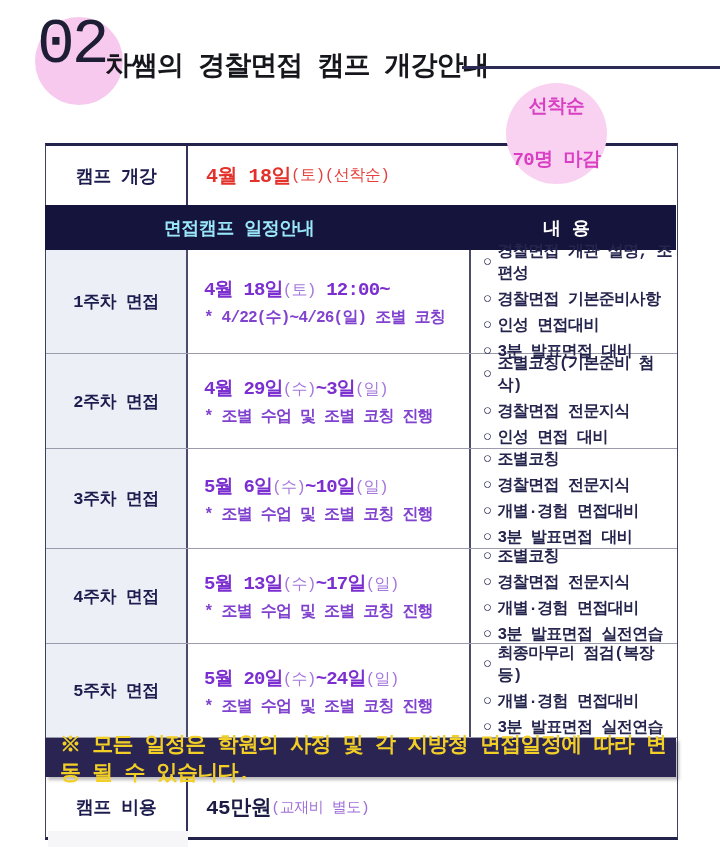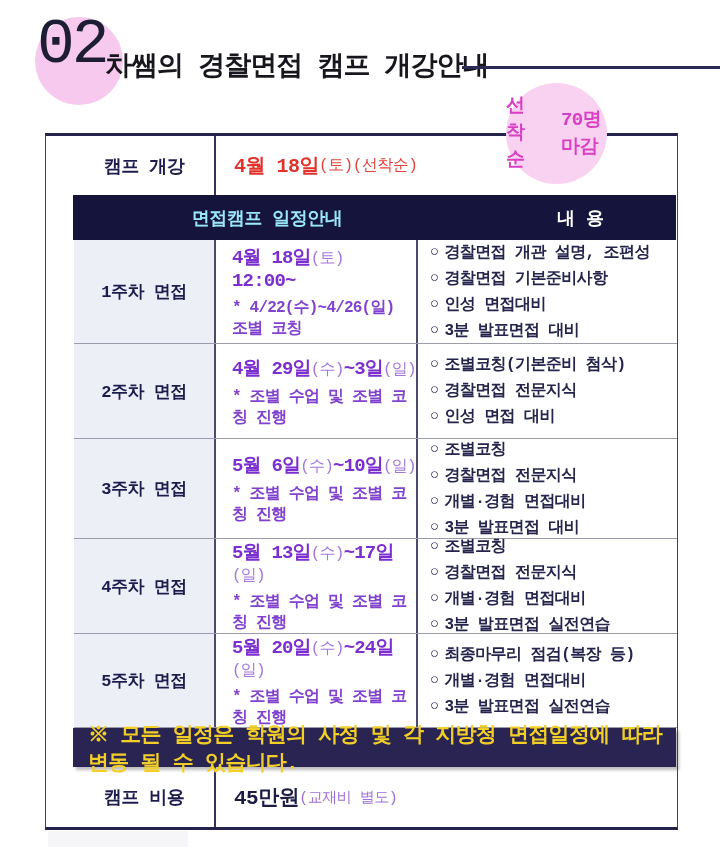--- a/index.html
+++ b/index.html
@@ -14,28 +14,28 @@
   .page{position:relative;width:720px;height:853px;background:#fff;overflow:hidden;font-family:Liberation Mono, monospace;}
 
   
   .num-circle{position:absolute;left:35px;top:17px;width:88px;height:88px;border-radius:50%;background:var(--pink);}
   .big-num{position:absolute;left:37px;top:10px;font-size:63px;font-weight:500;letter-spacing:-3px;color:#1d1d35;}
   .main-title{position:absolute;left:105px;top:47px;font-size:27px;font-weight:700;letter-spacing:-1px;color:#16161d;}
   .title-line{position:absolute;left:462px;top:66px;width:258px;height:3px;background:#2b2b55;}
 
   
   .badge{position:absolute;left:506px;top:83px;width:101px;height:101px;border-radius:50%;
-         background:var(--badge_pink);z-index:5;display:flex;
+         background:var(--badge_pink);z-index:5;display:flex;flex-direction:column;
          align-items:center;justify-content:center;color:var(--magenta);
          font-size:19px;font-weight:600;letter-spacing:-0.5px;line-height:27px;gap:26px;}
 
   
-  .table{position:absolute;left:45px;top:133px;width:633px;
+  .table{position:absolute;left:45px;top:143px;width:633px;
          border-top:3px solid var(--border);border-bottom:3px solid var(--border);
-         border-left:1px solid #3f3f60;border-right:1px solid #3f3f60;background:#fff;padding-left:28px;}
+         border-left:1px solid #3f3f60;border-right:1px solid #3f3f60;background:#fff;}
   .row{display:flex;width:100%;}
   .cell{display:flex;}
 
   
   .intro-row{height:59px;align-items:center;}
   .intro-label{width:142px;border-right:2px solid #32325a;height:100%;
                align-items:center;justify-content:center;
                font-size:18px;font-weight:700;color:var(--navy);letter-spacing:-0.5px;}
   .intro-date{flex:1;height:100%;align-items:center;padding-left:18px;color:var(--red);letter-spacing:-0.5px;}
   .seg-b{font-size:20px;font-weight:700;}
@@ -48,21 +48,21 @@
   .head-right{flex:1;align-items:center;justify-content:center;
               color:#ffffff;font-size:18px;font-weight:700;}
 
   
   .week-row{border-bottom:1px solid var(--separator);}
   .week-row:last-of-type{border-bottom:none;}
   .w1{height:104px;} .w2{height:95px;} .w3{height:100px;} .w4{height:95px;} .w5{height:94px;}
   .label-cell{width:142px;background:var(--col1_bg);border-right:2px solid #4b4b6b;
               align-items:center;justify-content:center;
               font-size:17px;font-weight:700;color:var(--navy);letter-spacing:-0.5px;}
-  .date-cell{width:202px;border-right:2px solid #4b4b6b;flex-direction:column;
+  .date-cell{width:283px;border-right:2px solid #4b4b6b;flex-direction:column;
              justify-content:center;padding-left:16px;gap:5px;letter-spacing:-0.8px;}
   .date-line .db{color:var(--purple);font-size:19px;font-weight:700;}
   .date-line .dl{color:var(--purple_light);font-size:16px;font-weight:400;}
   .date-sub{color:#8142cf;font-size:16px;font-weight:600;}
   .items-cell{flex:1;flex-direction:column;justify-content:center;padding-left:12px;gap:4px;}
   .item{display:flex;align-items:center;color:var(--text);font-size:16px;font-weight:600;
         letter-spacing:-0.6px;line-height:22px;}
   .bullet{font-size:15px;font-weight:400;margin-right:6px;color:#2a2a52;}
 
   

